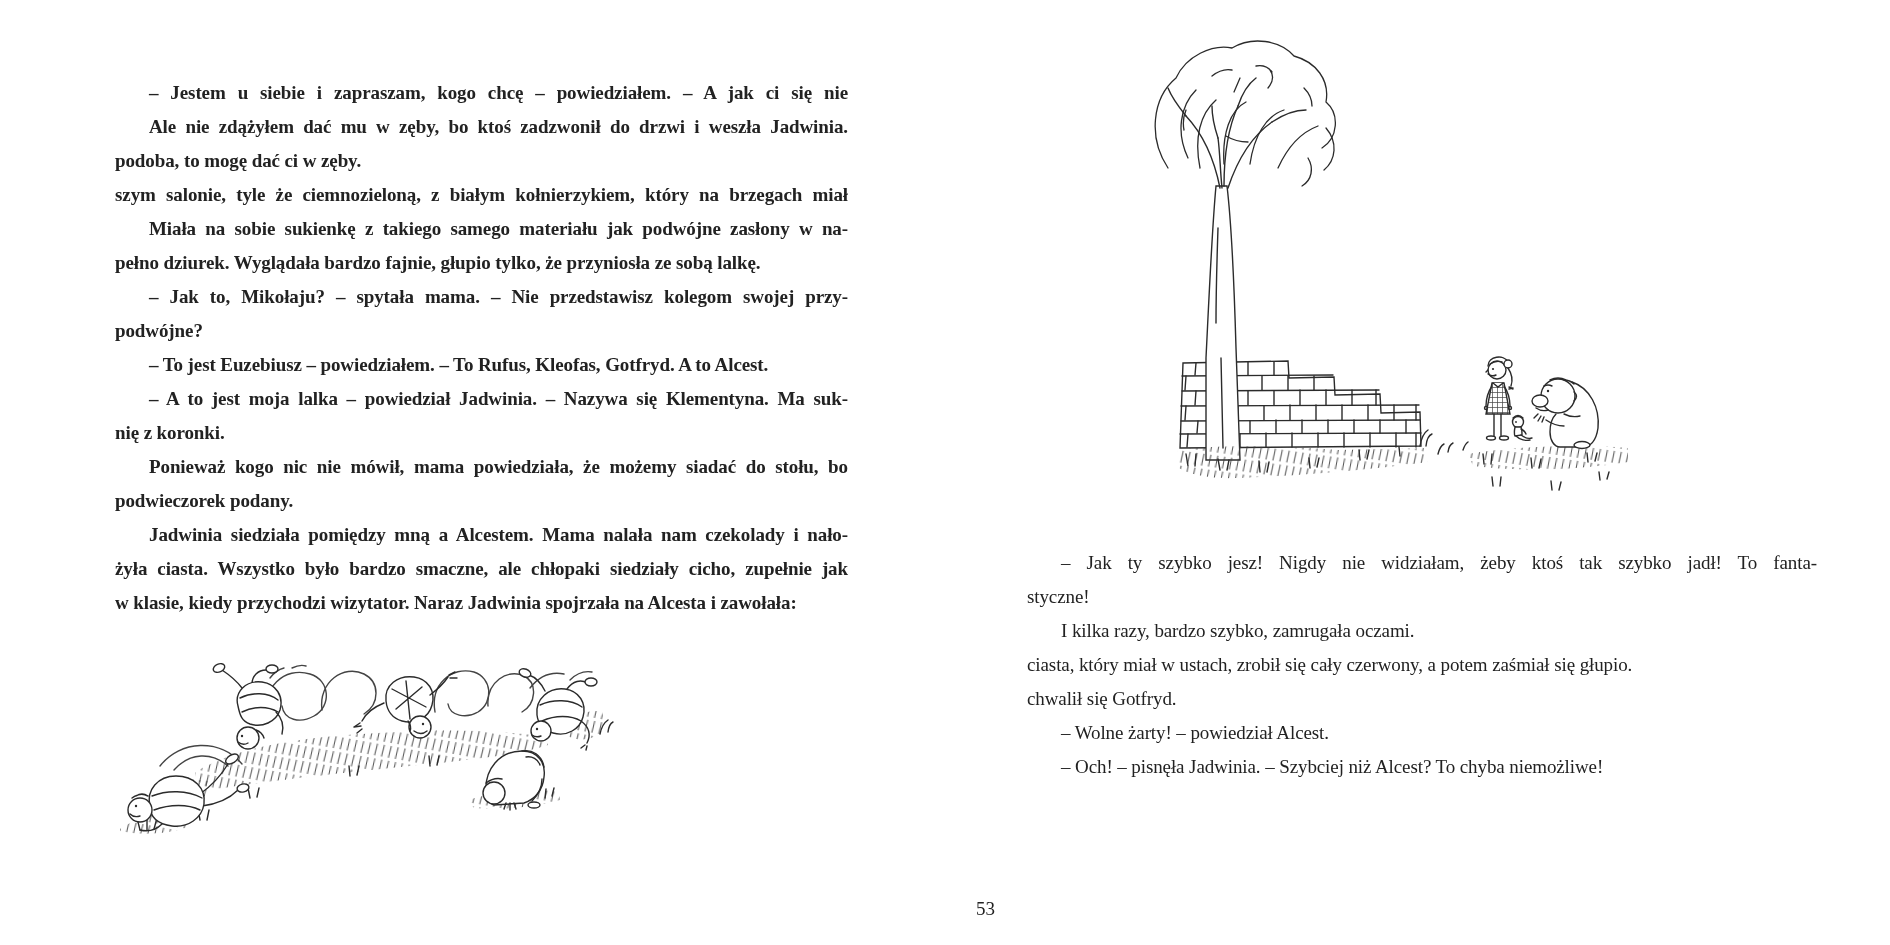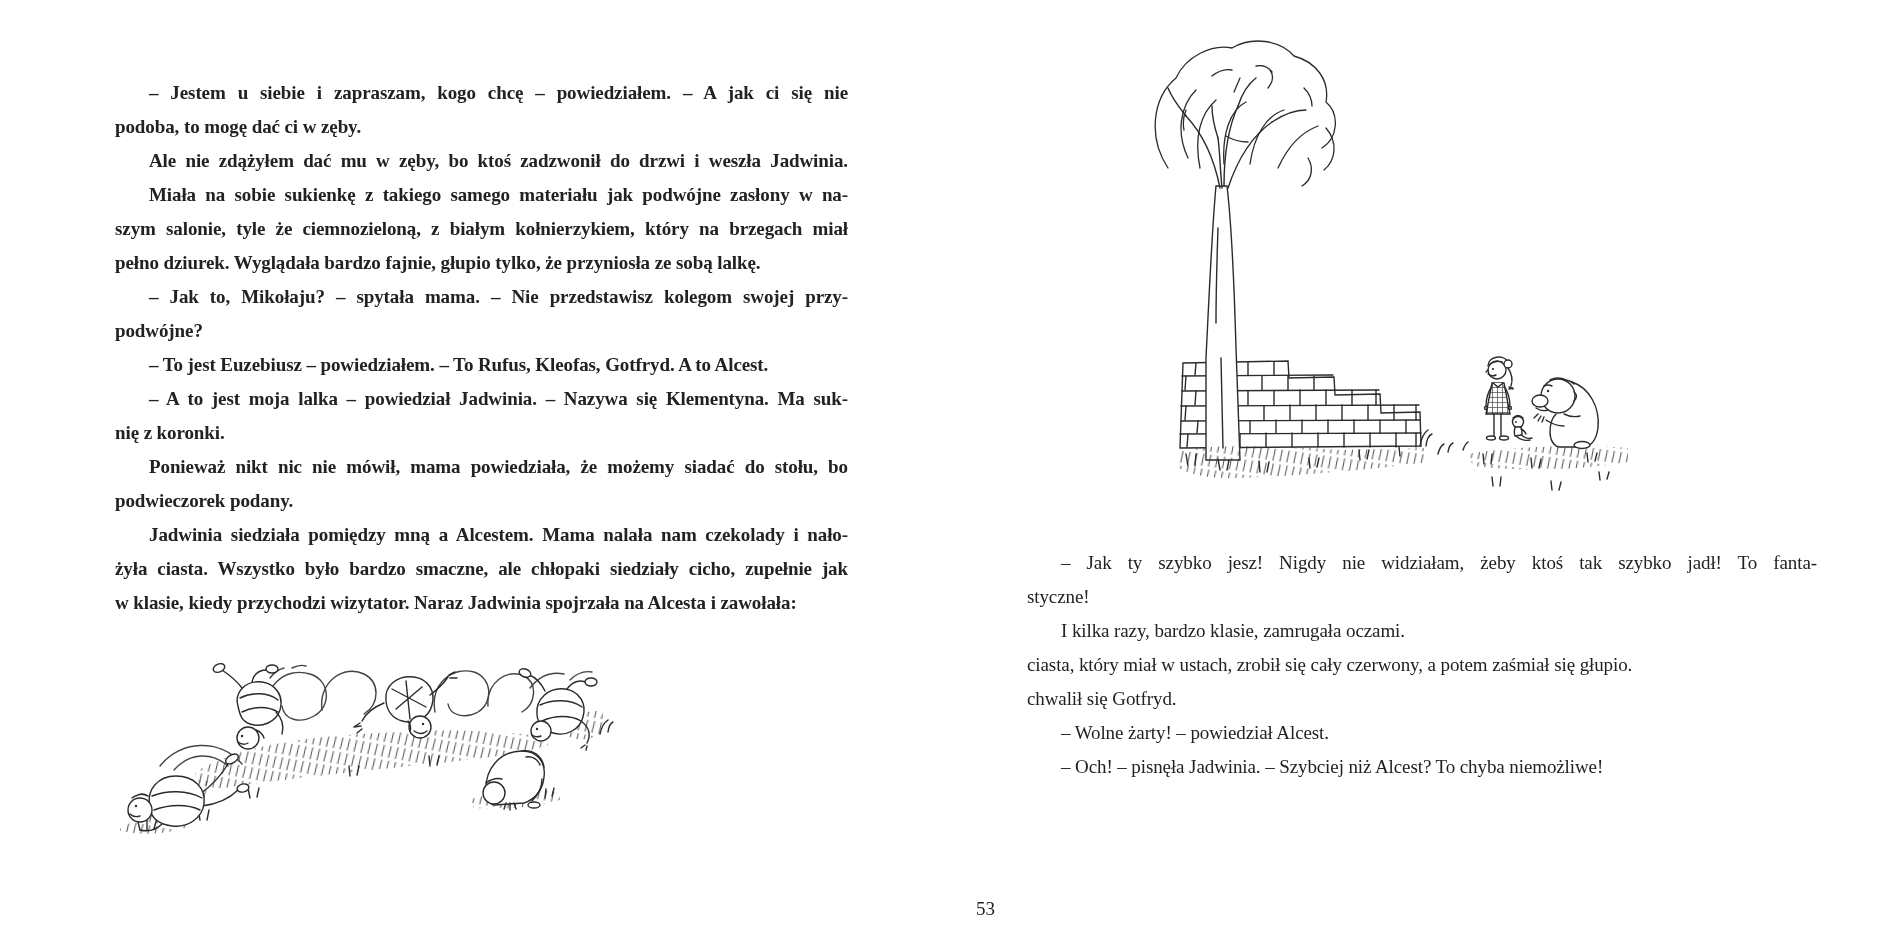--- a/index.html
+++ b/index.html
@@ -28,31 +28,31 @@
   .illus{position:absolute;}
   #illus-left{left:100px;top:648px;}
   #illus-right{left:1128px;top:18px;}
 </style>
 </head>
 <body>
 
 <div class="page" id="left-page">
   <div class="textblock" id="left-text">
       <div class="line indent">– Jestem u siebie i zapraszam, kogo chcę – powiedziałem. – A jak ci się nie</div>
+      <div class="line indent">Ale nie zdążyłem dać mu w zęby, bo ktoś zadzwonił do drzwi i weszła Jadwinia.</div>
       <div class="line end">podoba, to mogę dać ci w zęby.</div>
-      <div class="line indent">Ale nie zdążyłem dać mu w zęby, bo ktoś zadzwonił do drzwi i weszła Jadwinia.</div>
+      <div class="line">szym salonie, tyle że ciemnozieloną, z białym kołnierzykiem, który na brzegach miał</div>
       <div class="line indent">Miała na sobie sukienkę z takiego samego materiału jak podwójne zasłony w na-</div>
-      <div class="line">szym salonie, tyle że ciemnozieloną, z białym kołnierzykiem, który na brzegach miał</div>
       <div class="line end">pełno dziurek. Wyglądała bardzo fajnie, głupio tylko, że przyniosła ze sobą lalkę.</div>
       <div class="line indent">– Jak to, Mikołaju? – spytała mama. – Nie przedstawisz kolegom swojej przy-</div>
       <div class="line end">podwójne?</div>
       <div class="line indent end">– To jest Euzebiusz – powiedziałem. – To Rufus, Kleofas, Gotfryd. A to Alcest.</div>
       <div class="line indent">– A to jest moja lalka – powiedział Jadwinia. – Nazywa się Klementyna. Ma suk-</div>
       <div class="line end">nię z koronki.</div>
-      <div class="line indent">Ponieważ nikt nic nie mówił, mama powiedziała, że możemy siadać do stołu, bo</div>
+      <div class="line indent">Ponieważ kogo nic nie mówił, mama powiedziała, że możemy siadać do stołu, bo</div>
       <div class="line end">podwieczorek podany.</div>
       <div class="line indent">Jadwinia siedziała pomiędzy mną a Alcestem. Mama nalała nam czekolady i nało-</div>
       <div class="line">żyła ciasta. Wszystko było bardzo smaczne, ale chłopaki siedziały cicho, zupełnie jak</div>
       <div class="line end">w klasie, kiedy przychodzi wizytator. Naraz Jadwinia spojrzała na Alcesta i zawołała:</div>
     </div>
 </div>
 
 <svg class="illus" id="illus-left" width="720" height="215" viewBox="0 0 720 215">
   <defs>
     <pattern id="grassHatch" width="7" height="15" patternUnits="userSpaceOnUse" patternTransform="rotate(10)">
@@ -142,21 +142,21 @@
       <path d="M52,60 C58,54 62,46 62,38"></path>
       <ellipse cx="54" cy="64" rx="6" ry="3" fill="#fff"></ellipse>
     </g>
   </g>
 </svg>
 
 <div class="page" id="right-page">
   <div class="textblock" id="right-text">
       <div class="line indent">– Jak ty szybko jesz! Nigdy nie widziałam, żeby ktoś tak szybko jadł! To fanta-</div>
       <div class="line end">styczne!</div>
-      <div class="line indent end">I kilka razy, bardzo klasie, zamrugała oczami.</div>
+      <div class="line indent end">I kilka razy, bardzo szybko, zamrugała oczami.</div>
       <div class="line end">ciasta, który miał w ustach, zrobił się cały czerwony, a potem zaśmiał się głupio.</div>
       <div class="line end">chwalił się Gotfryd.</div>
       <div class="line indent end">– Wolne żarty! – powiedział Alcest.</div>
       <div class="line indent end">– Och! – pisnęła Jadwinia. – Szybciej niż Alcest? To chyba niemożliwe!</div>
     </div>
   <div id="folio">53</div>
 </div>
 
 <svg class="illus" id="illus-right" width="648" height="487" viewBox="0 0 648 487">
   <defs>

